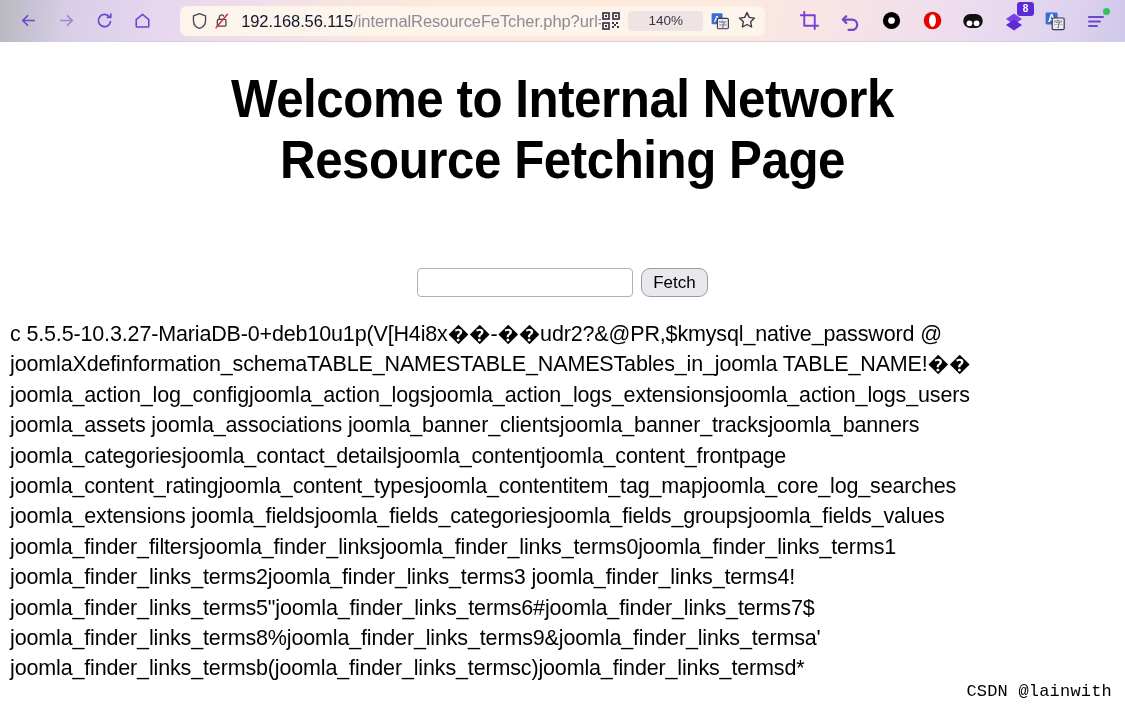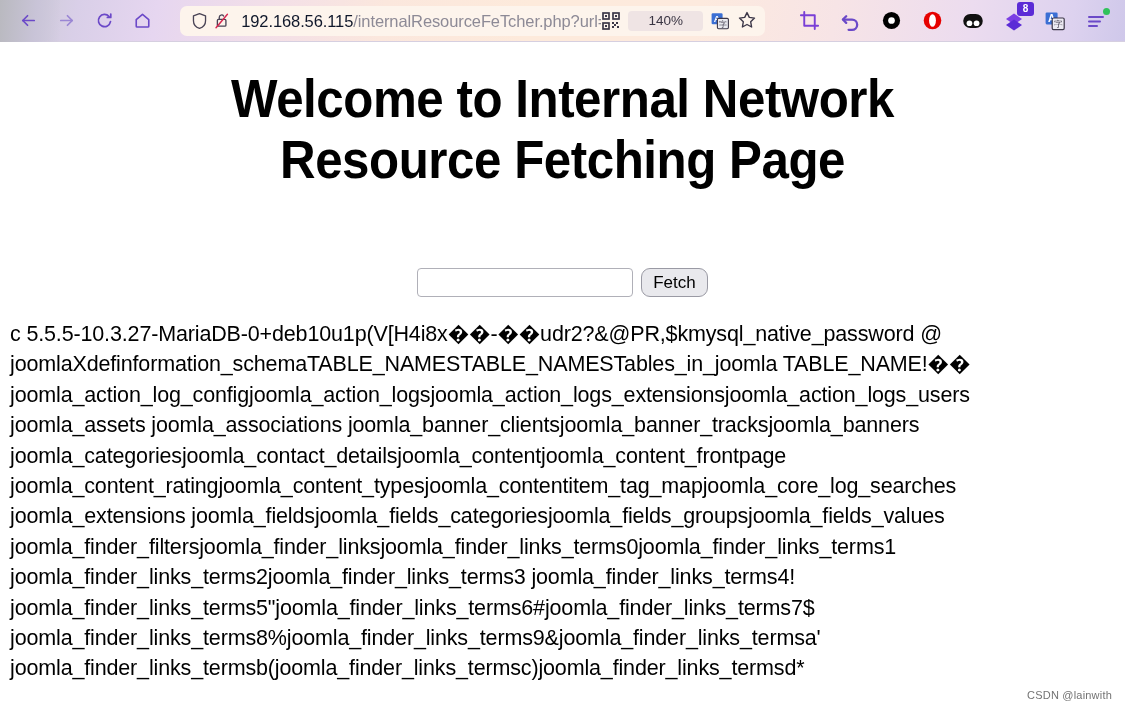--- a/index.html
+++ b/index.html
@@ -204,23 +204,23 @@
     white-space: pre-wrap;
     word-break: break-word;
     letter-spacing: -0.15px;
   }
   #dump-output .ln { display: block; }
 
   #watermark {
     position: absolute;
     right: 13px;
     bottom: 7px;
-    font-family: Liberation Sans, sans-serif;
-    font-size: 11px;
-    color: #737373;
+    font-family: Liberation Mono, monospace;
+    font-size: 17px;
+    color: #000000;
     letter-spacing: 0.2px;
   }
 </style>
 </head>
 <body>
 
 <div id="browser-chrome">
   <div id="chrome-left-fade"></div>
 
   <div class="nav-btns">

